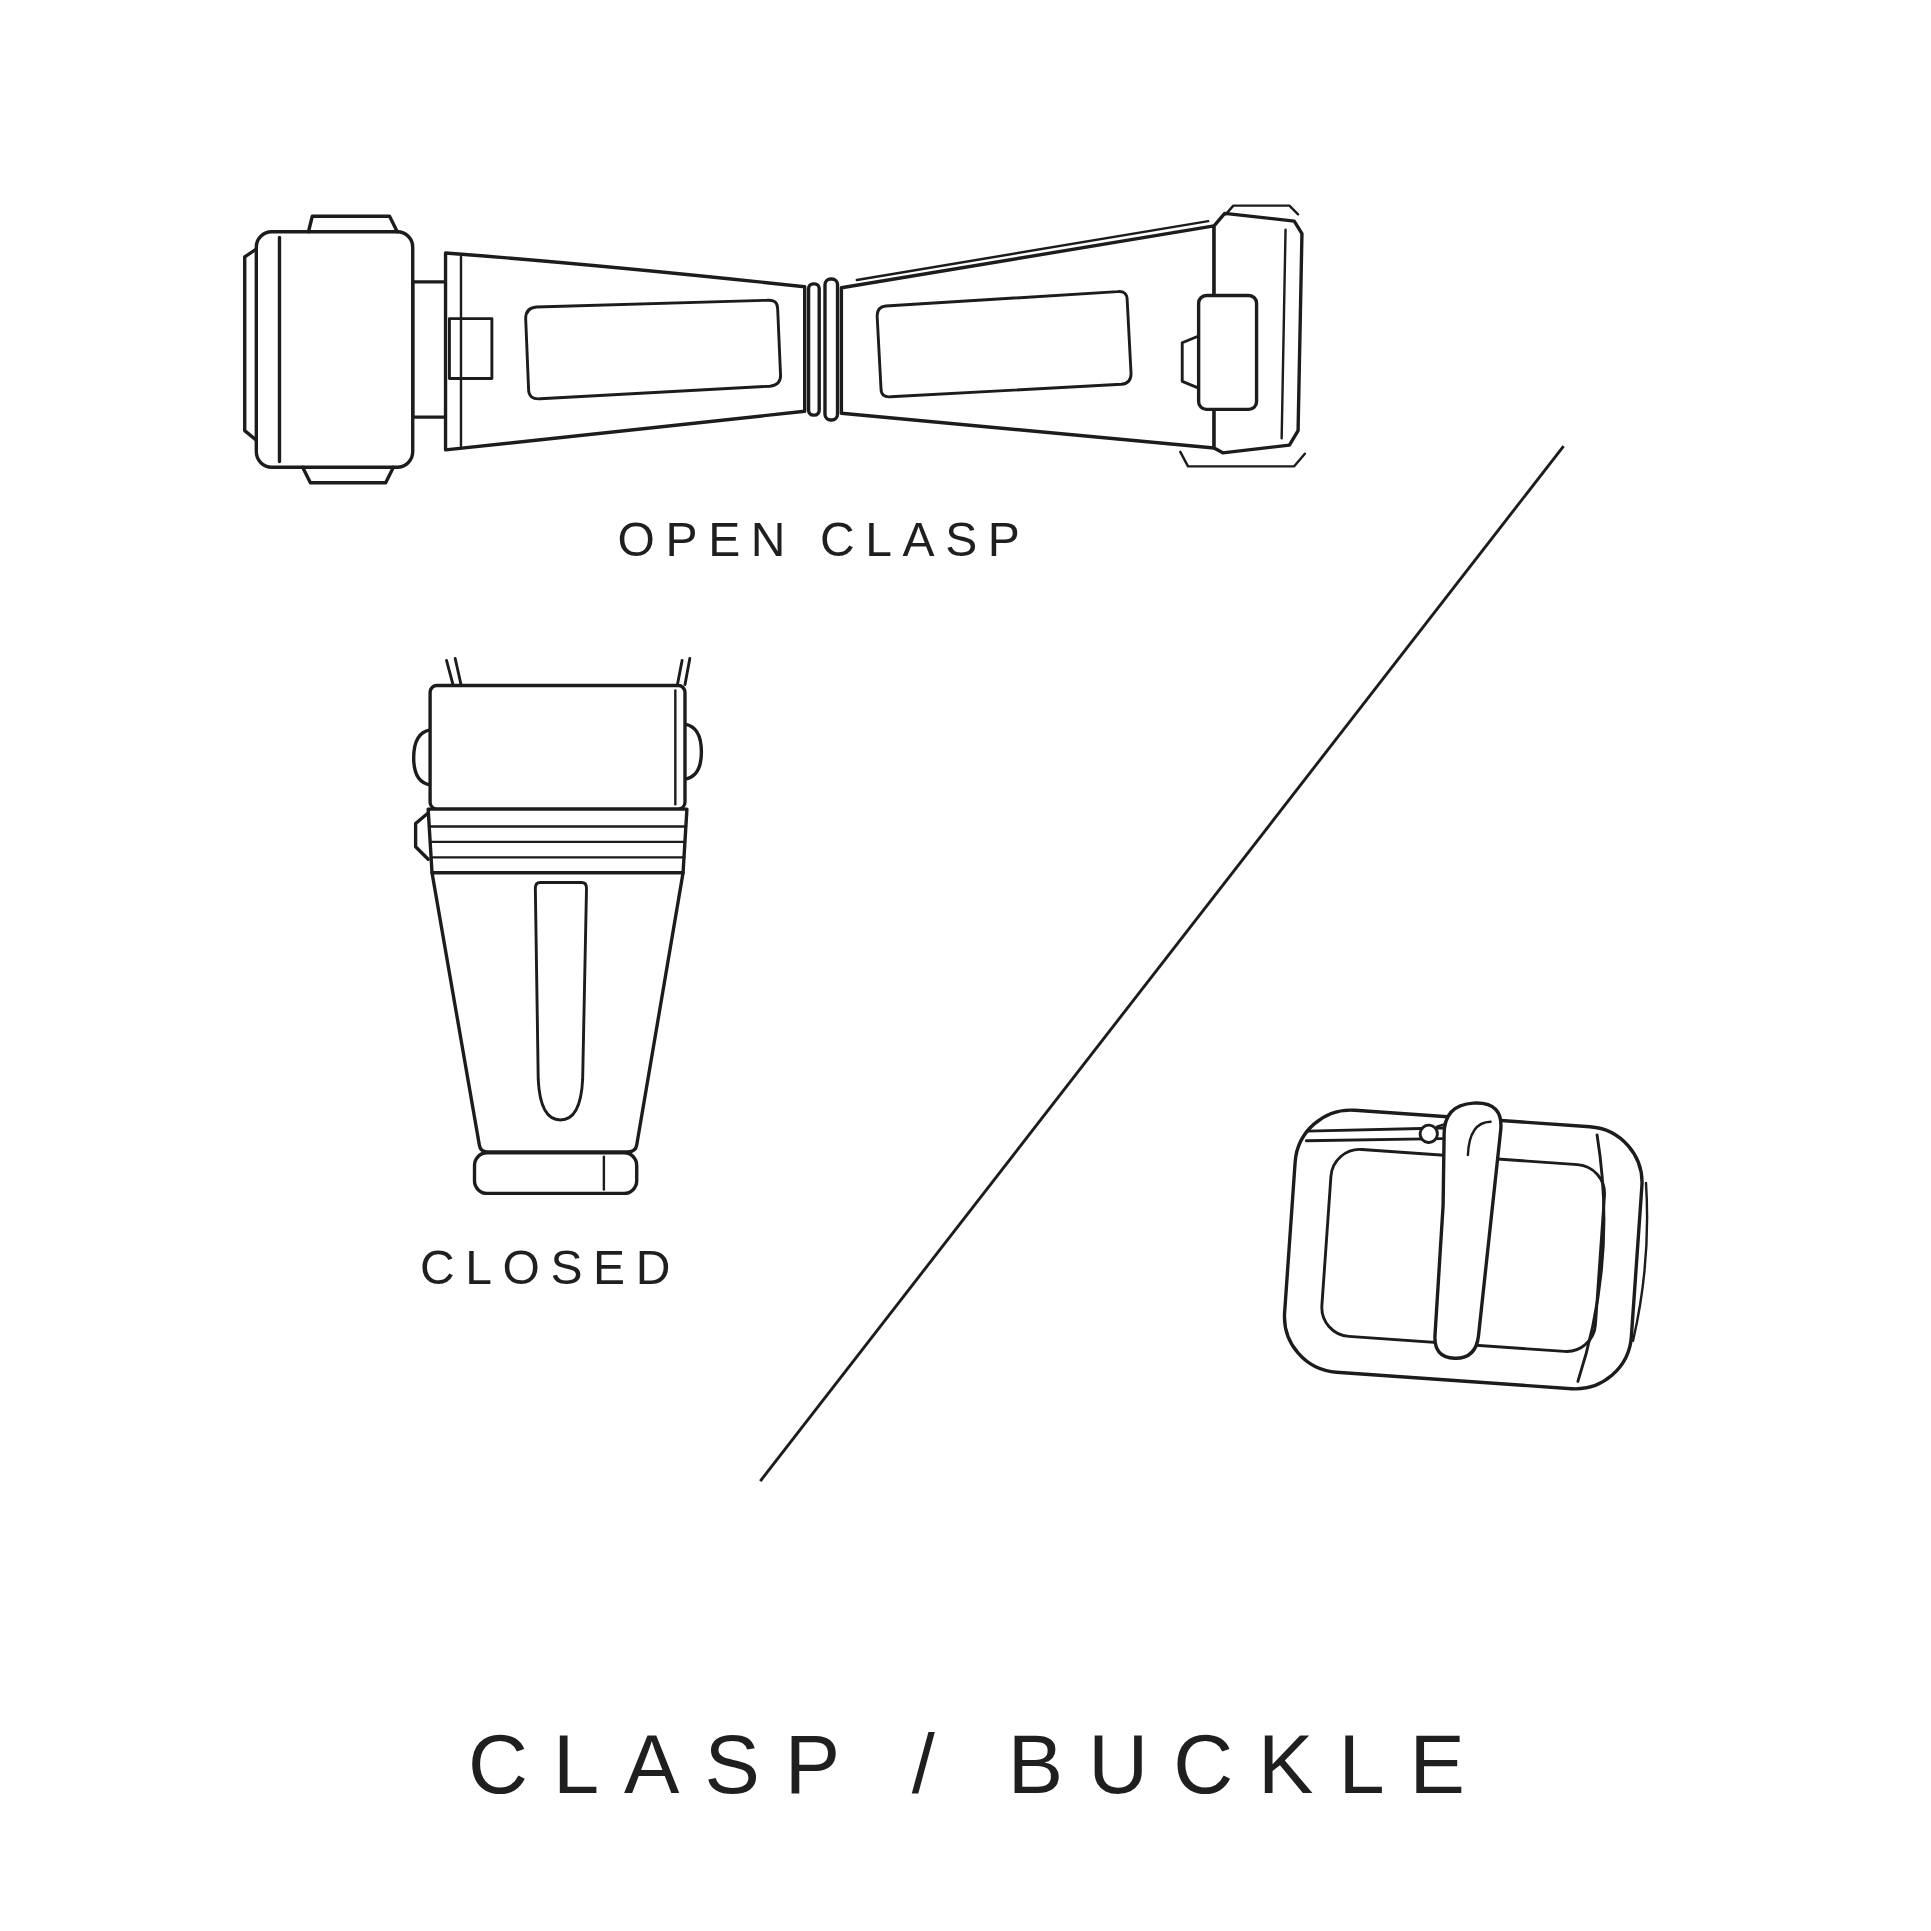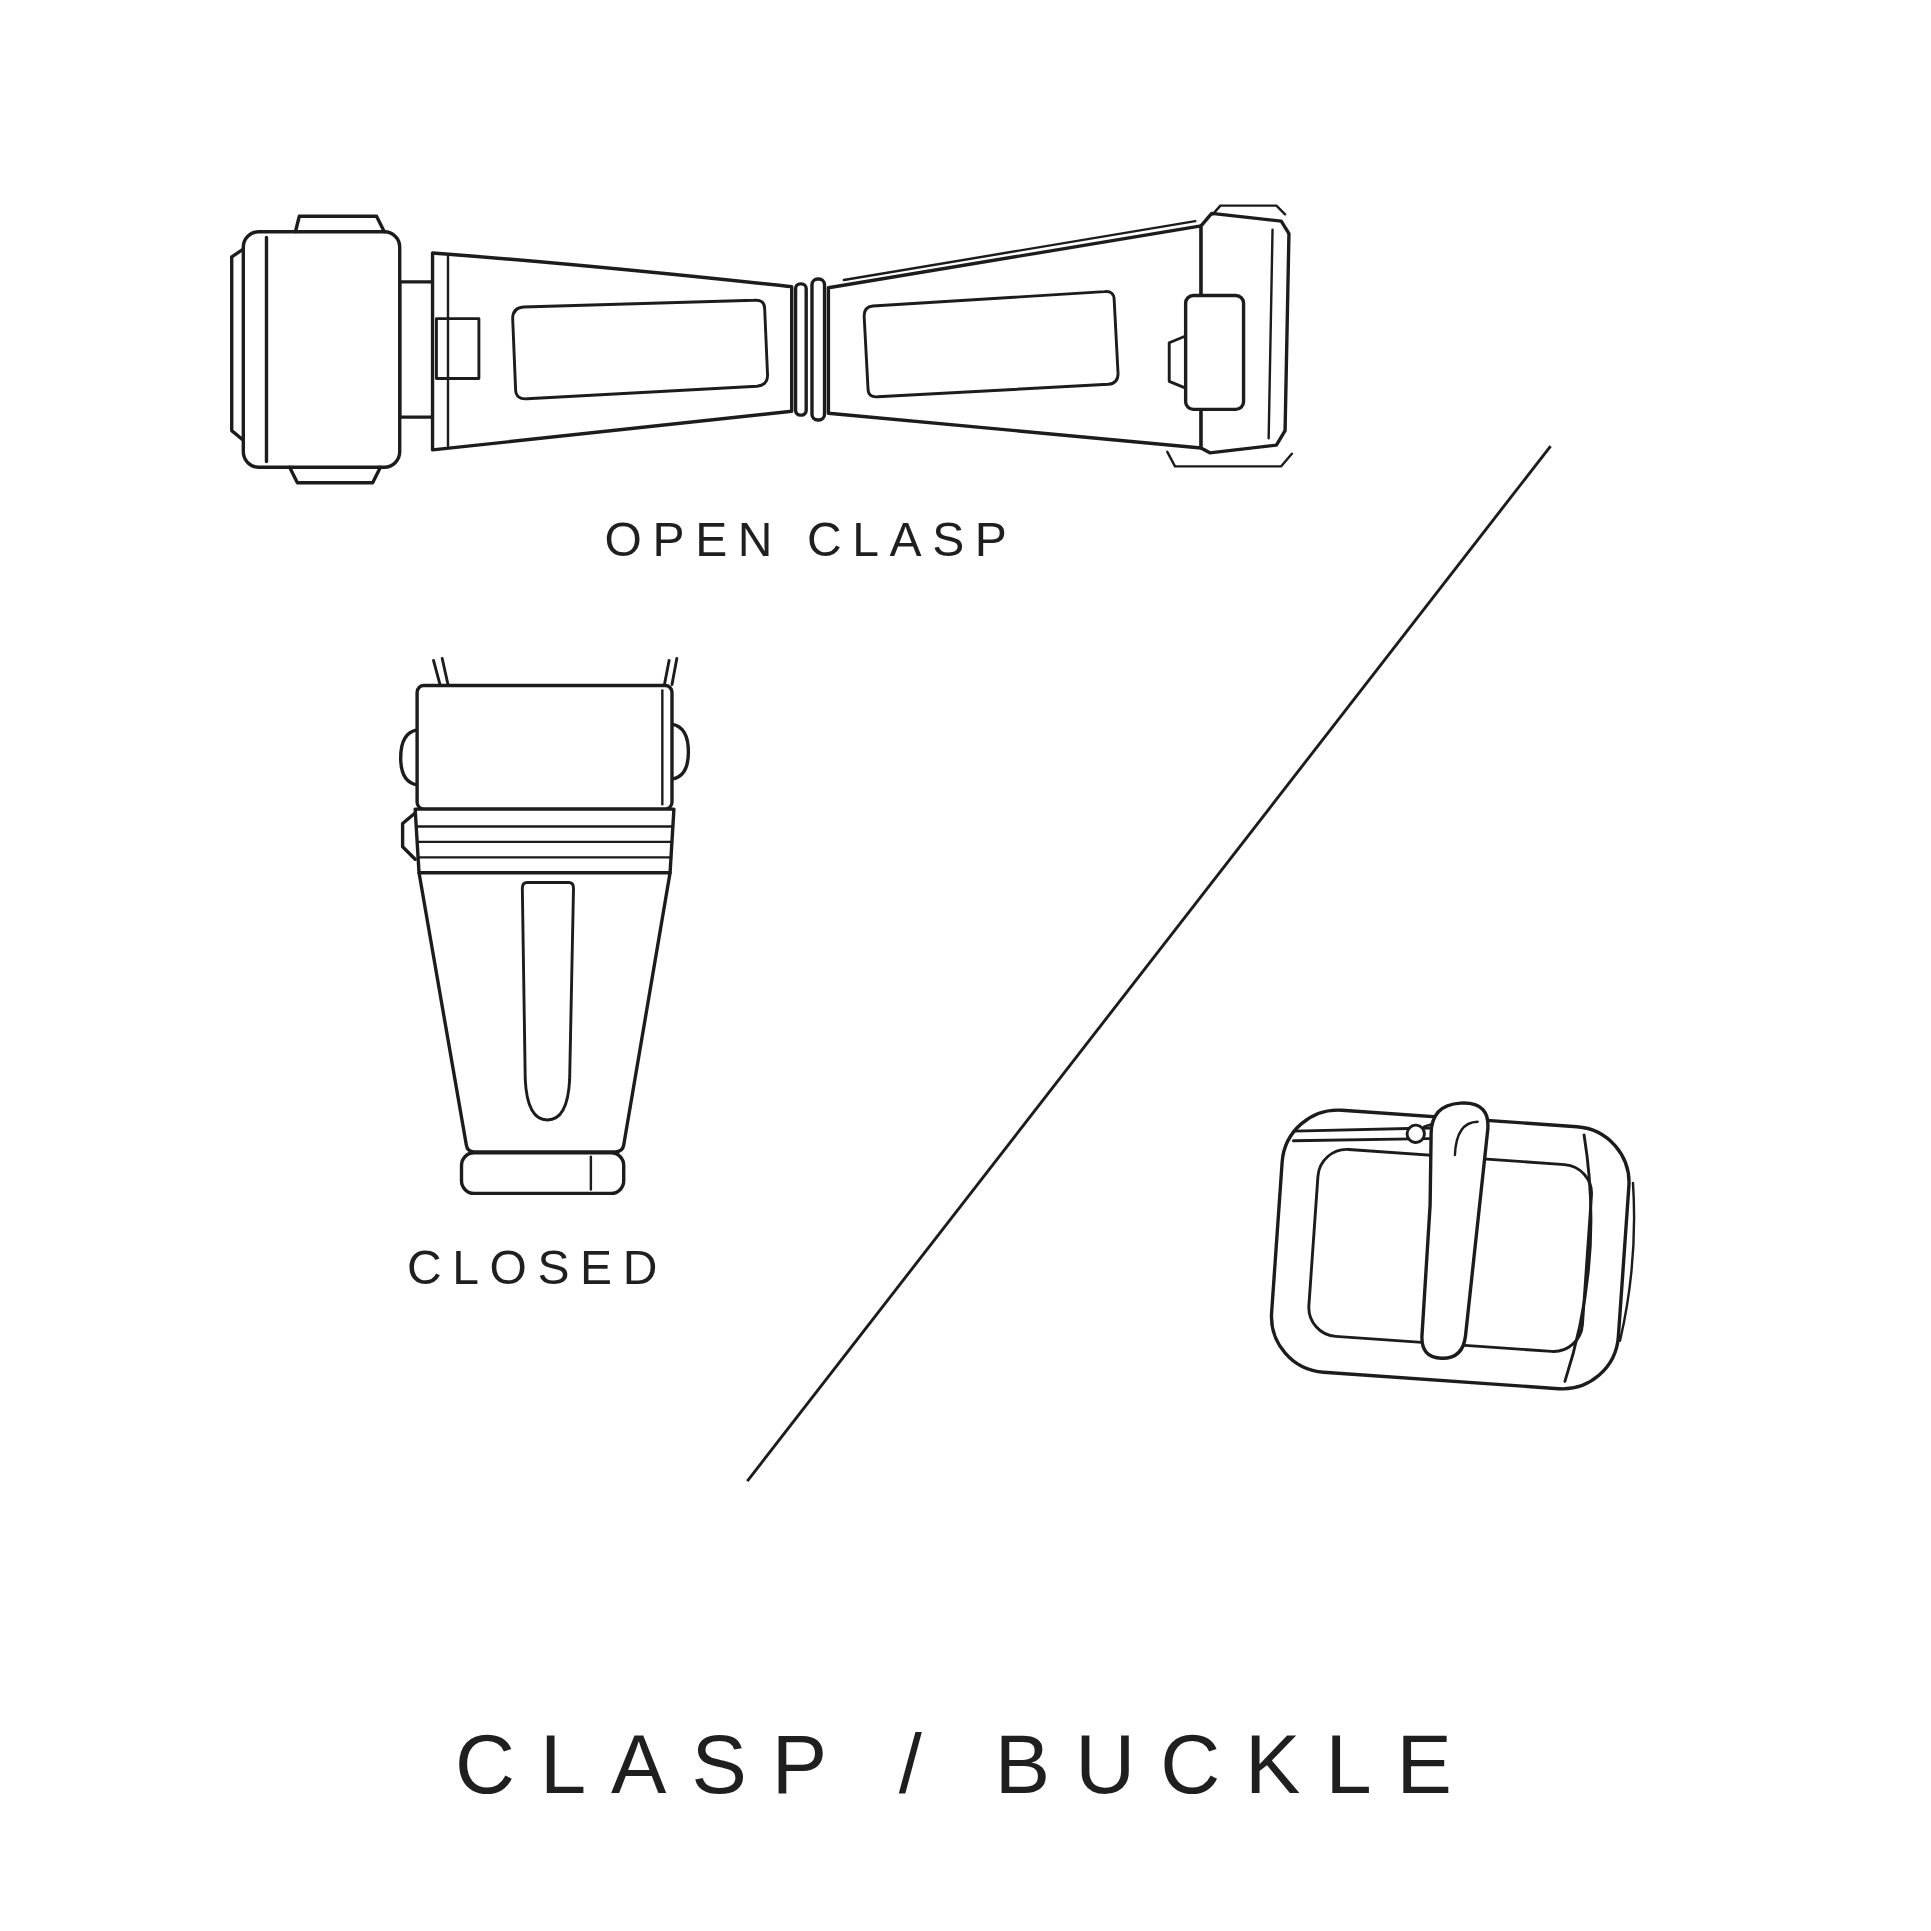--- a/index.html
+++ b/index.html
@@ -10,20 +10,21 @@
   body {
     width: 1931px;
     height: 1931px;
     position: relative;
     overflow: hidden;
     font-family: "Liberation Sans", sans-serif;
   }
   .stage {
     position: absolute;
     inset: 0;
+    margin-left: 13px;
   }
   svg.artwork {
     position: absolute;
     left: 0;
     top: 0;
   }
   .caption {
     position: absolute;
     text-align: center;
     color: #1f1f1f;

